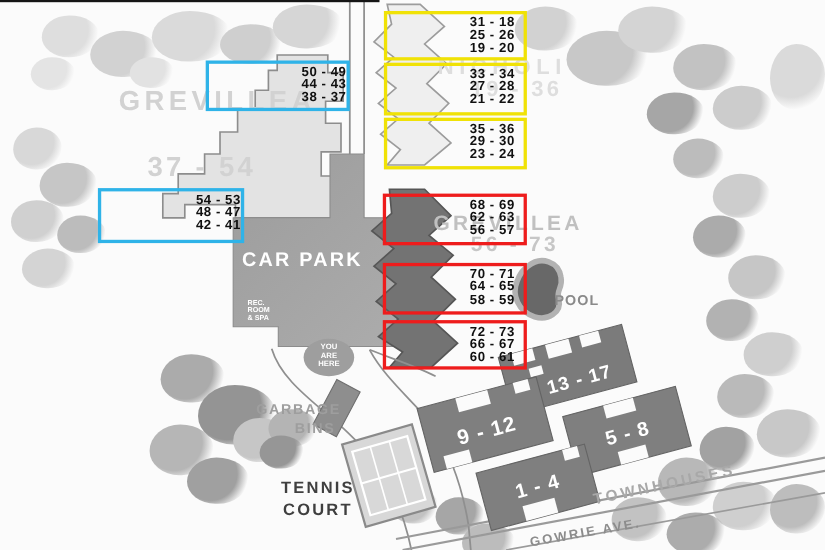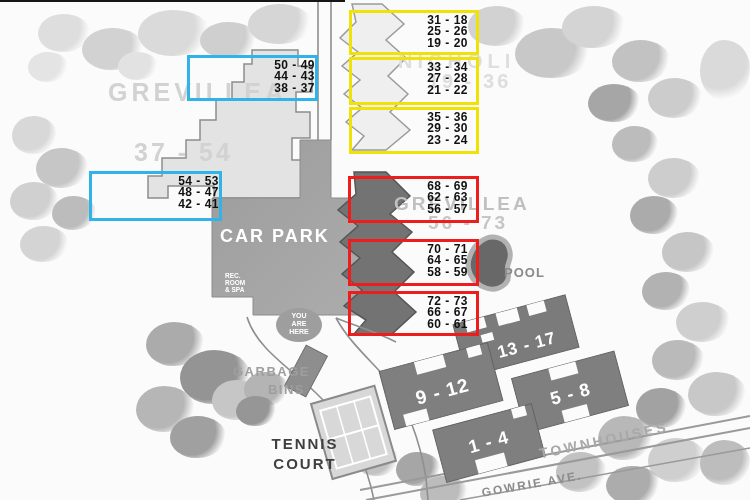--- a/index.html
+++ b/index.html
@@ -161,21 +161,21 @@
   <div class="lbl" style="left:220px;top:226px;font-size:18px;letter-spacing:2px;color:#ffffff;">CAR PARK</div>
   <div class="lbl" style="left:225px;top:273px;font-size:6.5px;line-height:1.05;color:#ffffff;">REC.
 ROOM
 &amp; SPA</div>
   <div class="lbl" style="left:281px;top:312px;width:36px;text-align:center;font-size:7px;line-height:1.12;color:#ffffff;">YOU
 ARE
 HERE</div>
   <div class="lbl" style="left:504px;top:265px;font-size:13px;letter-spacing:1px;color:#8a8a8a;text-align:right;">POOL</div>
   <div class="lbl" style="left:233px;top:363px;width:72px;text-align:right;font-size:13px;letter-spacing:1.5px;line-height:1.4;color:#9e9e9e;">GARBAGE
 BINS</div>
-  <div class="lbl" style="left:252px;top:434px;width:74px;text-align:center;font-size:15px;letter-spacing:2px;line-height:1.35;color:#3f3f3f;margin-left:16px;">TENNIS
+  <div class="lbl" style="left:252px;top:434px;width:74px;text-align:center;font-size:15px;letter-spacing:2px;line-height:1.35;color:#3f3f3f;">TENNIS
 COURT</div>
   <div class="lbl" style="left:538px;top:432px;font-size:14px;letter-spacing:3px;color:#a8a8a8;transform:rotate(-12deg);">TOWNHOUSES</div>
   <div class="lbl" style="left:481px;top:477px;font-size:12px;letter-spacing:2px;color:#8c8c8c;transform:rotate(-10deg);">GOWRIE  AVE.</div>
 
   <div class="abox tr" style="left: 349px; top: 10px; width: 116px; height: 37px; border-color: rgb(240, 226, 6);">
     <div>31 - 18</div>
     <div>25 - 26</div>
     <div>19 - 20</div>
   </div>
   <div class="abox tr" style="left: 349px; top: 57px; width: 116px; height: 40px; border-color: rgb(240, 226, 6);">

